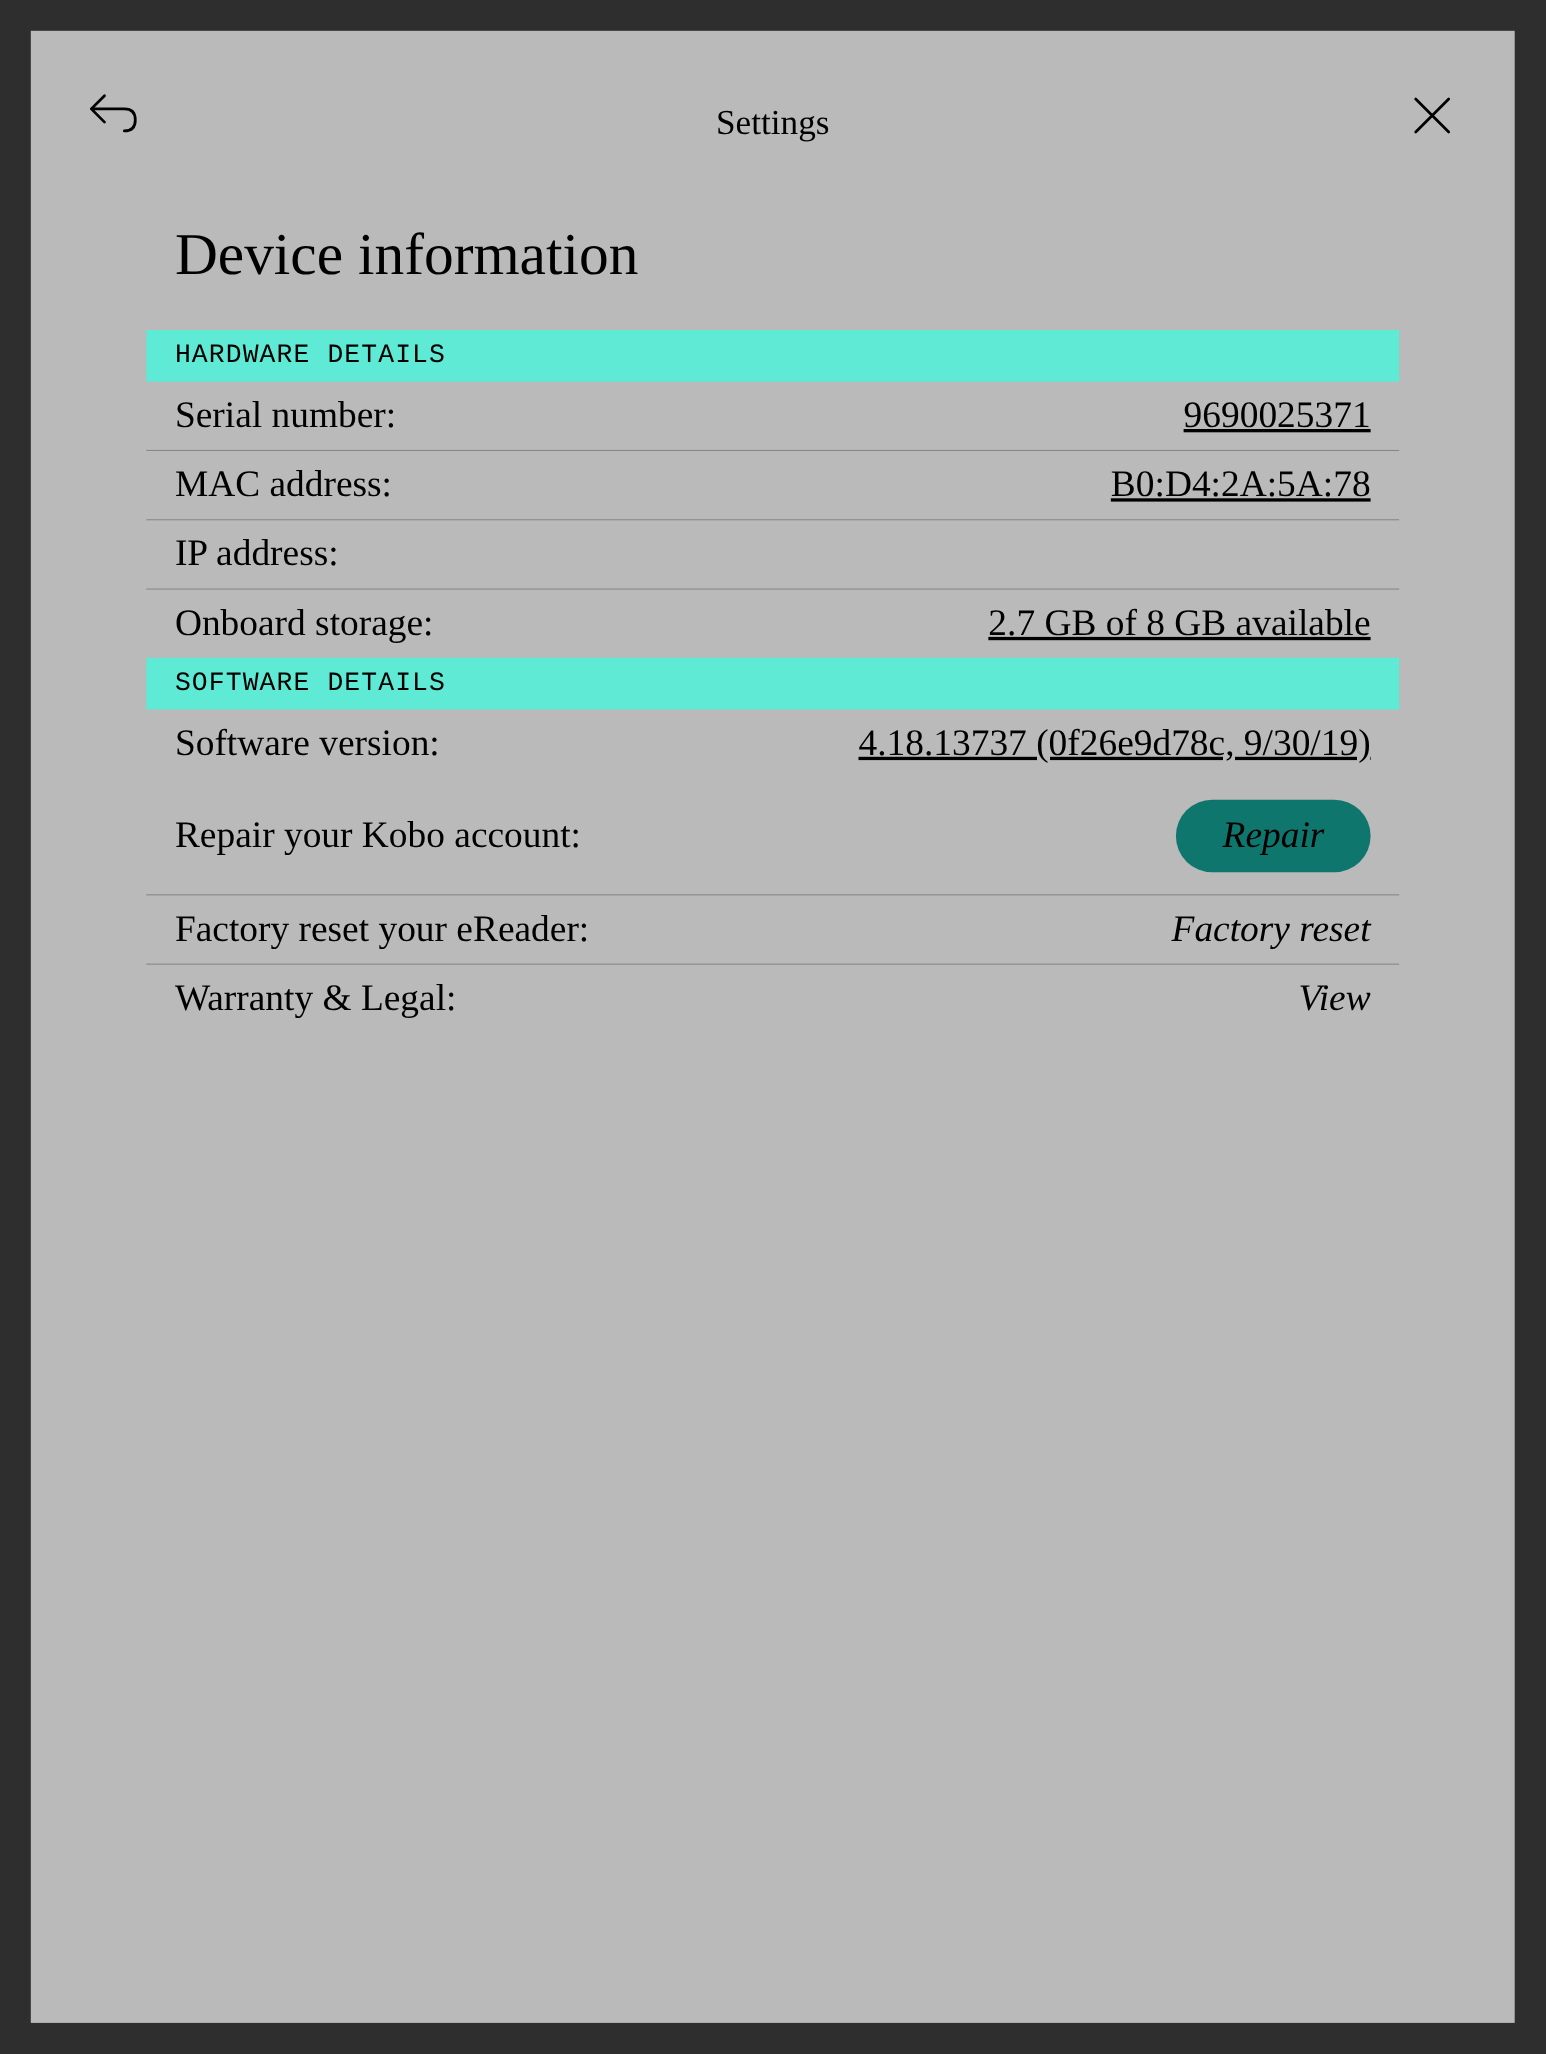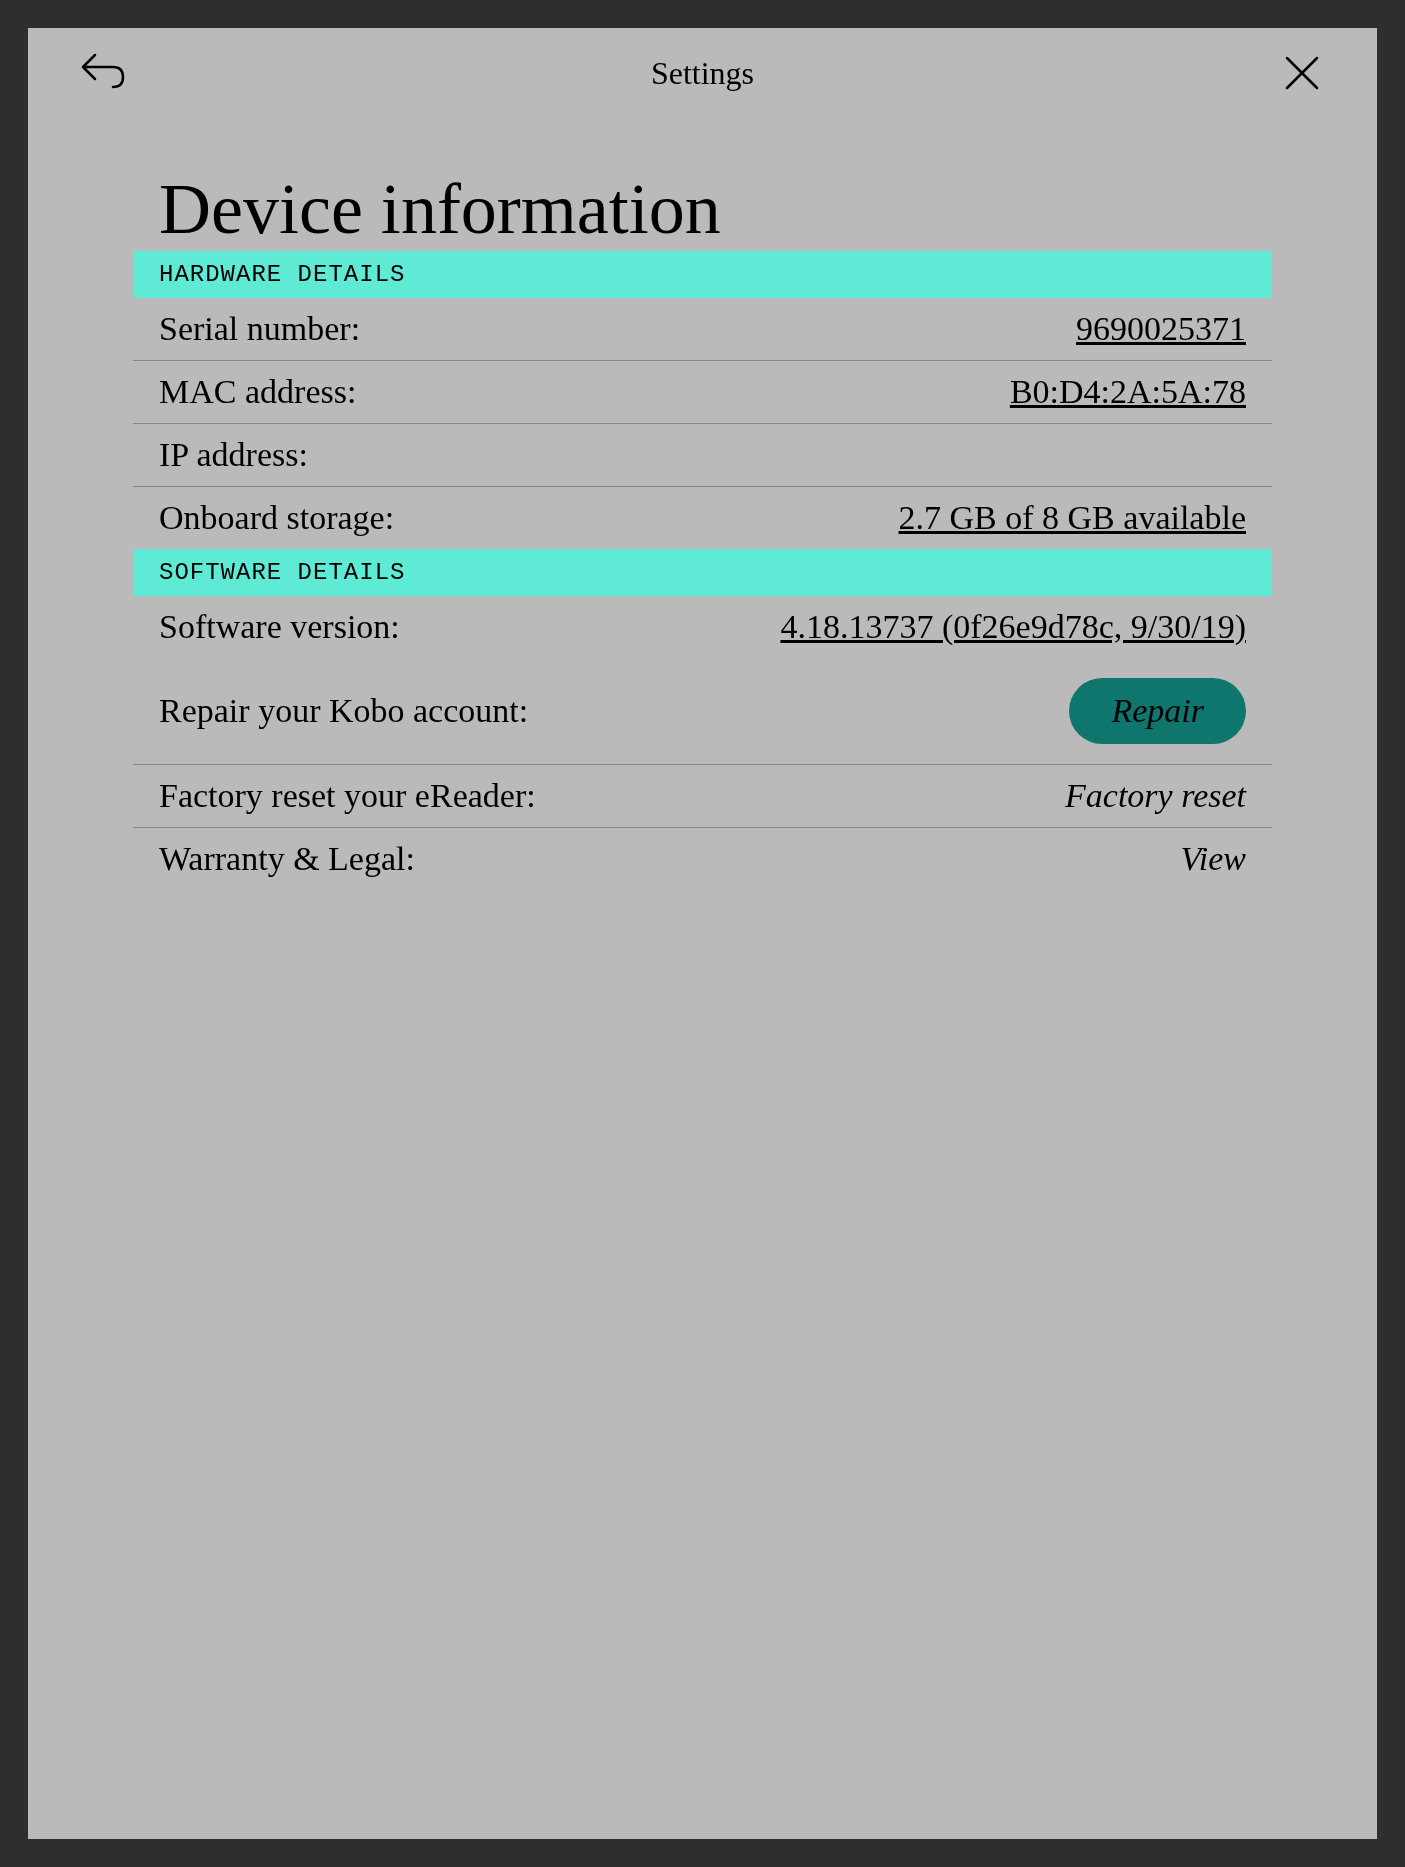--- a/index.html
+++ b/index.html
@@ -15,23 +15,23 @@
       padding: 28px;
     }
     .screen {
       width: 100%;
       height: 100%;
       background: #bababa;
       position: relative;
     }
     .header {
       display: flex;
-      align-items: center;
+      align-items: flex-end;
       justify-content: space-between;
-      padding: 20px 50px 20px 50px;
+      padding: 52px 50px 20px 50px;
     }
     .back-btn {
       width: 50px;
       height: 50px;
       display: flex;
       align-items: center;
       justify-content: center;
       cursor: pointer;
     }
     .close-btn {
@@ -44,23 +44,24 @@
     }
     .header-title {
       font-size: 32px;
       color: #000;
       font-weight: normal;
     }
     .content {
       padding: 50px 105px 0 105px;
     }
     .page-title {
-      font-size: 72px;
+      font-size: 54px;
       color: #000;
       font-weight: normal;
+      margin-bottom: 38px;
       padding-left: 26px;
     }
     .section-header {
       background: #5eead4;
       padding: 10px 26px;
       font-size: 24px;
       letter-spacing: 1px;
       color: #000;
       font-family: Liberation Mono, monospace;
     }

